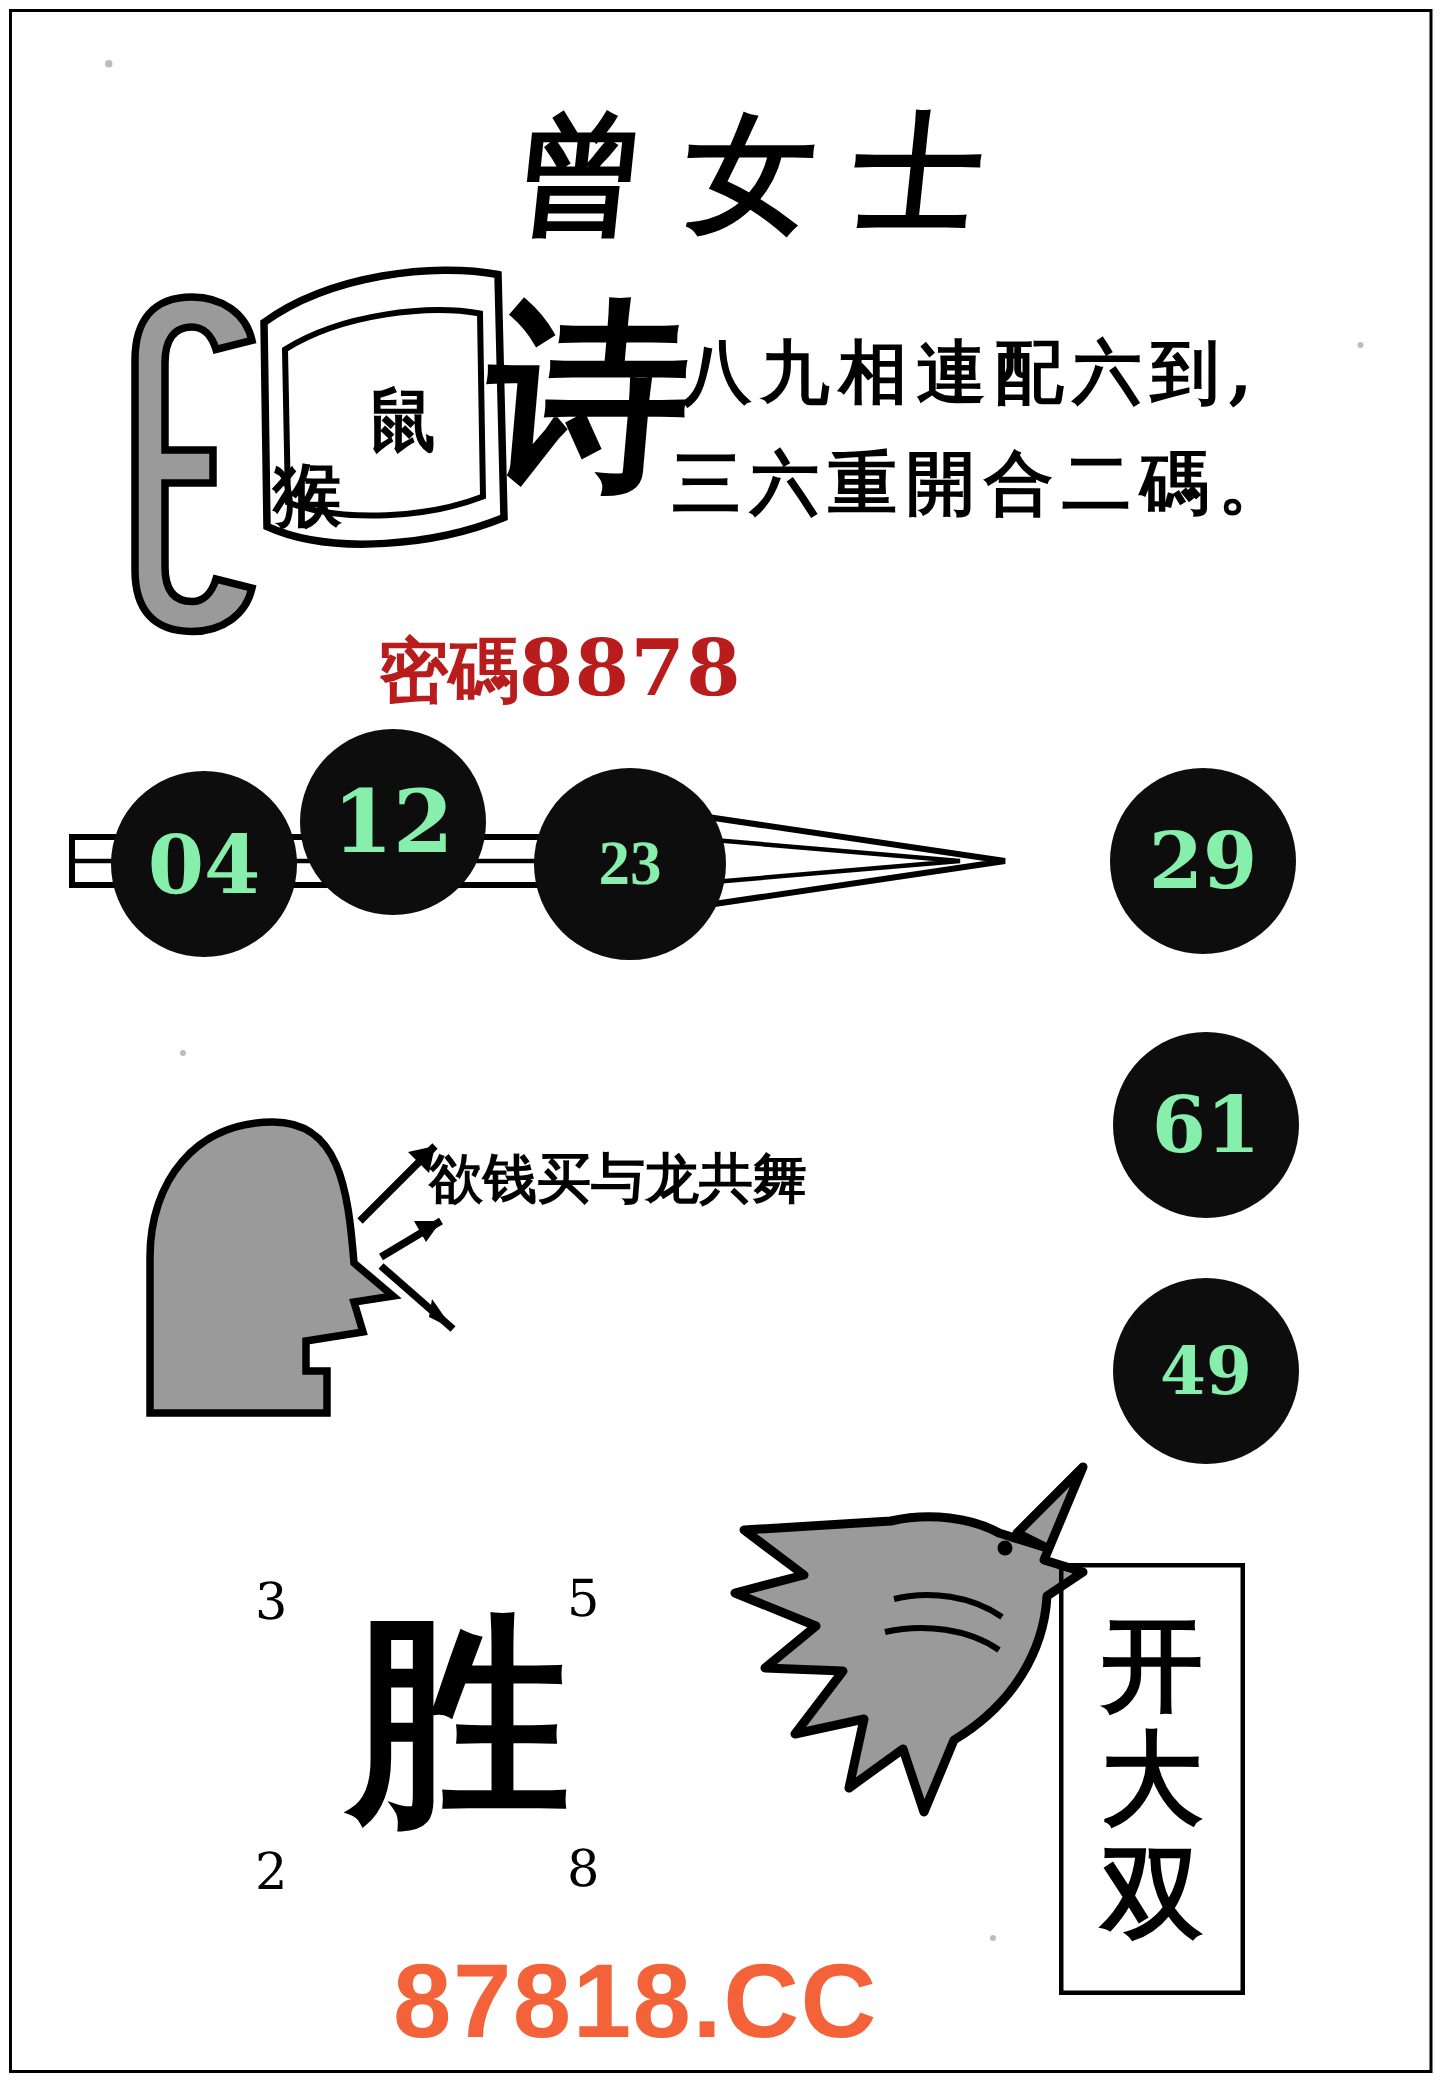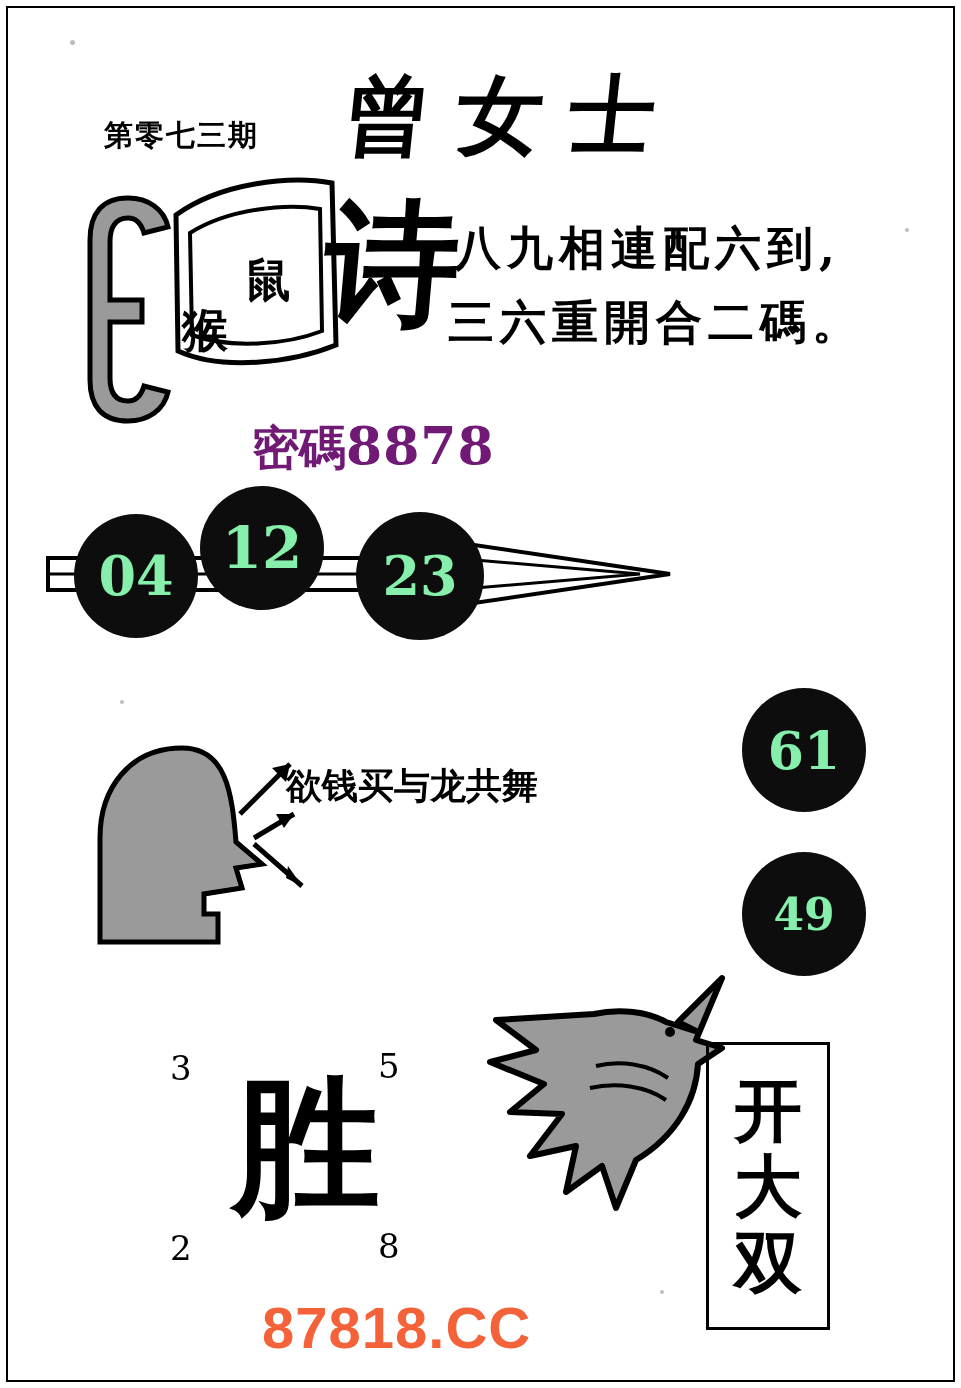--- a/index.html
+++ b/index.html
@@ -101,39 +101,39 @@
   .poem-line.l1 { left: 455px; top: 218px; }
   .poem-line.l2 { left: 448px; top: 292px; }
   
   .password {
     position: absolute;
     left: 252px;
     top: 415px;
     font-family: "DejaVu Serif", serif;
     font-size: 47px;
     font-weight: bold;
-    color: #701a75;
+    color: #b91c1c;
     white-space: nowrap;
   }
   .password .pw-num { font-size: 52px; letter-spacing: 1px; }
   
   .ball {
     position: absolute;
     border-radius: 50%;
     background: #0d0d0d;
     color: #86efac;
     font-family: "DejaVu Serif", serif;
     font-weight: bold;
     display: flex;
     align-items: center;
     justify-content: center;
   }
   .ball.b1 { left: 74px; top: 514px; width: 124px; height: 124px; font-size: 54px; }
   .ball.b2 { left: 200px; top: 486px; width: 124px; height: 124px; font-size: 58px; }
-  .ball.b3 { left: 356px; top: 512px; width: 128px; height: 128px; font-size: 54px; }
+  .ball.b3 { left: 356px; top: 512px; width: 128px; height: 128px; font-size: 42px; font-family: Liberation Serif, serif; }
   .ball.r1 { left: 740px; top: 512px; width: 124px; height: 124px; font-size: 52px; }
   .ball.r2 { left: 742px; top: 688px; width: 124px; height: 124px; font-size: 52px; }
   .ball.r3 { left: 742px; top: 852px; width: 124px; height: 124px; font-size: 44px; }
   
   .arrow-svg {
     position: absolute;
     left: 40px;
     top: 500px;
     width: 640px;
     height: 150px;
@@ -223,21 +223,21 @@
     font-size: 52px;
     font-weight: bold;
     color: #f4623a;
     white-space: nowrap;
   }
   .footer-site {
     position: absolute;
     left: 262px;
     top: 1294px;
     font-family: "Liberation Sans", sans-serif;
-    font-size: 58px;
+    font-size: 70px;
     font-weight: bold;
     color: #f4623a;
     letter-spacing: 1px;
     white-space: nowrap;
   }
   .speck {
     position: absolute;
     background: #bdbdbd;
     border-radius: 50%;
   }
@@ -247,21 +247,20 @@
 
 <div id="page">
 
   <div class="border-frame"></div>
 
   <div class="speck" style="left:70px;top:40px;width:5px;height:5px;"></div>
   <div class="speck" style="left:905px;top:228px;width:4px;height:4px;"></div>
   <div class="speck" style="left:120px;top:700px;width:4px;height:4px;"></div>
   <div class="speck" style="left:660px;top:1290px;width:4px;height:4px;"></div>
 
-  <div class="issue-label">第零七三期</div>
 
   <div class="brush-title">曾女士</div>
 
   <svg class="phone" viewBox="0 0 95 235">
     <path d="M46 6 C20 6 8 22 8 48 L8 188 C8 214 20 229 46 229 C66 229 82 218 86 200 L62 194 C59 204 53 209 46 209 C33 209 28 200 28 186 L28 130 L60 130 L60 108 L28 108 L28 50 C28 36 33 26 46 26 C53 26 59 31 62 41 L86 35 C82 17 66 6 46 6 Z" fill="#9a9a9a" stroke="#000" stroke-width="5"></path>
   </svg>
 
   <svg class="zodiac-card" viewBox="0 0 190 215">
     <path d="M16 40 C60 8 130 0 172 8 L176 170 C132 188 62 196 18 176 Z" fill="#ffffff" stroke="#000" stroke-width="5"></path>
     <path d="M30 58 C68 34 126 28 160 34 L162 156 C126 170 70 174 32 160 Z" fill="none" stroke="#000" stroke-width="4"></path>
@@ -282,20 +281,21 @@
     <rect x="8" y="58" width="420" height="32" fill="#ffffff" stroke="#000" stroke-width="4"></rect>
     <line x1="8" y1="74" x2="428" y2="74" stroke="#000" stroke-width="3"></line>
     <path d="M400 40 L630 74 L400 108 Z" fill="#ffffff" stroke="#000" stroke-width="4"></path>
     <path d="M412 58 L600 74 L412 90" fill="none" stroke="#000" stroke-width="3"></path>
   </svg>
 
   <div class="ball b1">04</div>
   <div class="ball b2">12</div>
   <div class="ball b3">23</div>
 
+  <div class="ball r1">29</div>
   <div class="ball r2">61</div>
   <div class="ball r3">49</div>
 
   <svg class="head-svg" viewBox="0 0 190 215">
     <path d="M96 6 C44 6 14 46 14 96 L14 200 L132 200 L132 172 L118 172 L118 152 L156 146 L150 126 L176 122 L150 100 C146 50 140 6 96 6 Z" fill="#9a9a9a" stroke="#000" stroke-width="5"></path>
     <path d="M150 100 L176 122 L150 126 L156 146 L118 152" fill="none" stroke="#000" stroke-width="4"></path>
   </svg>
 
   <svg class="speech-arrows" viewBox="0 0 110 160">
     <path d="M8 62 L58 12" stroke="#000" stroke-width="5" fill="none"></path>

